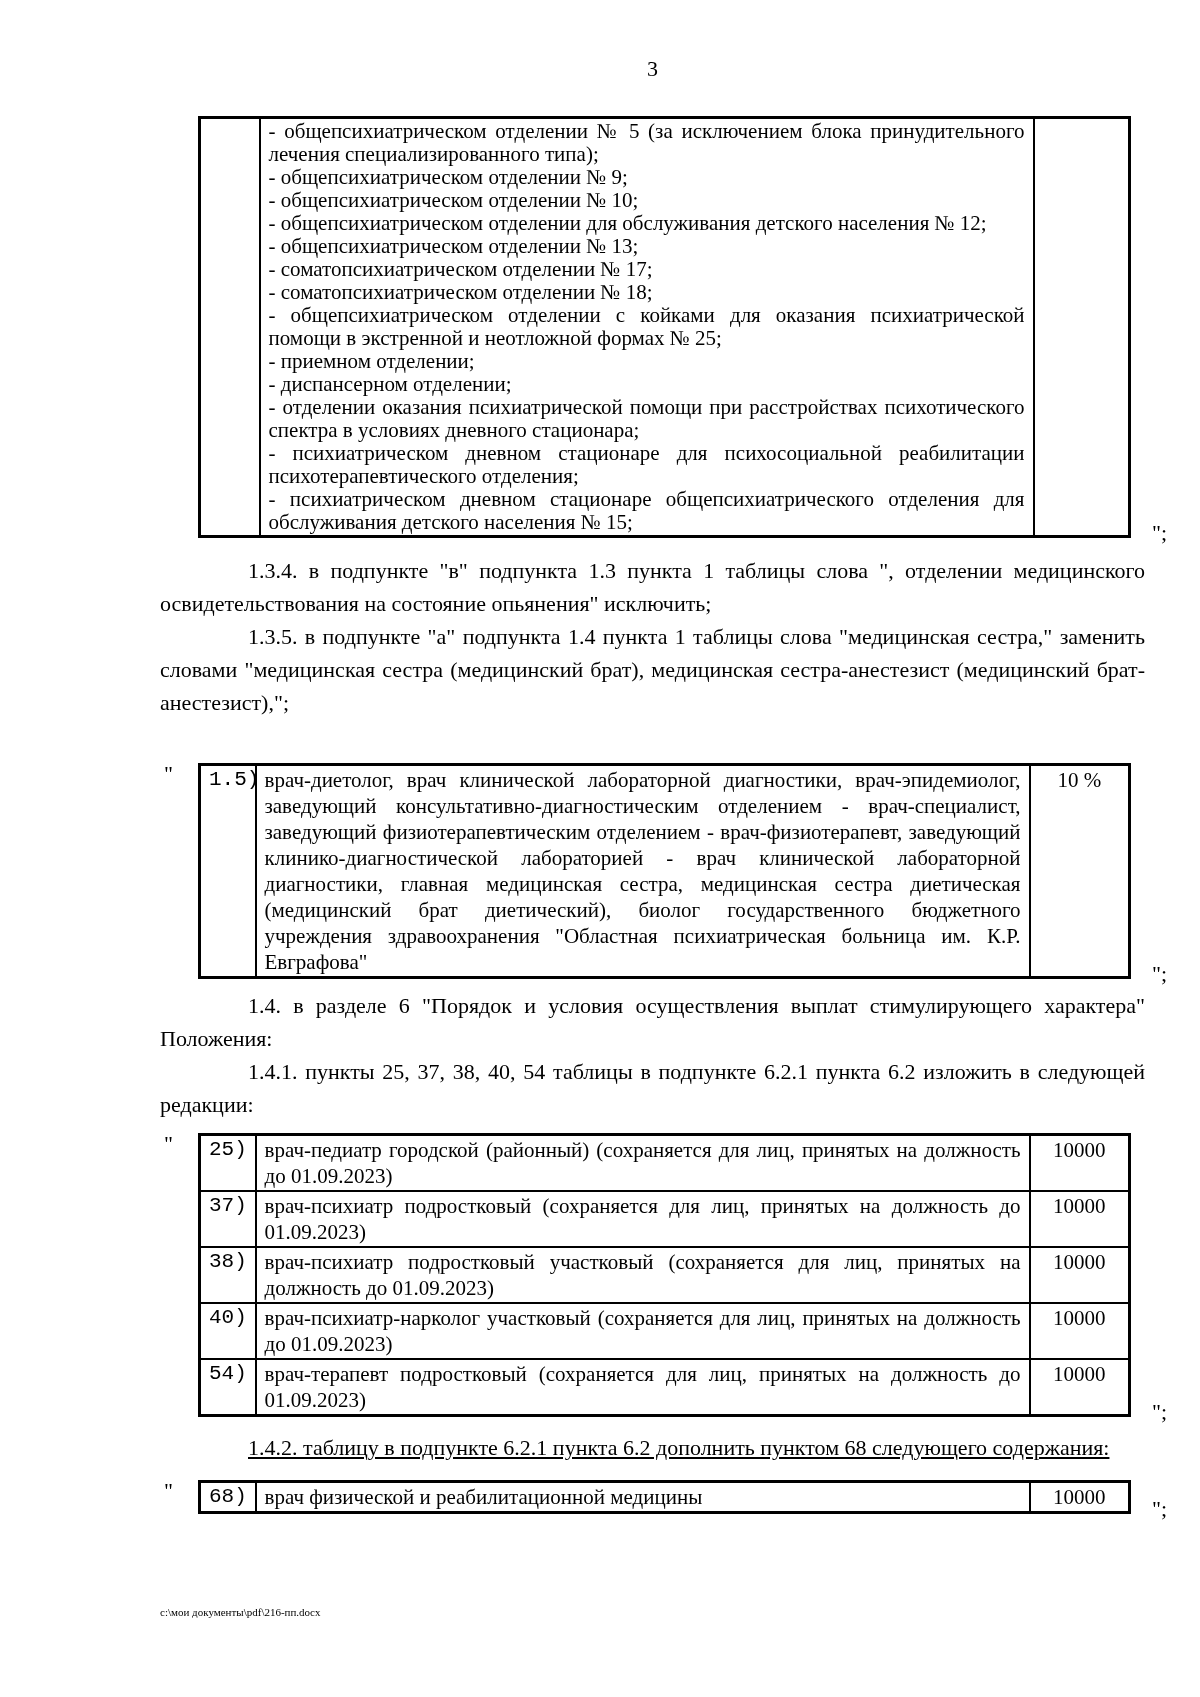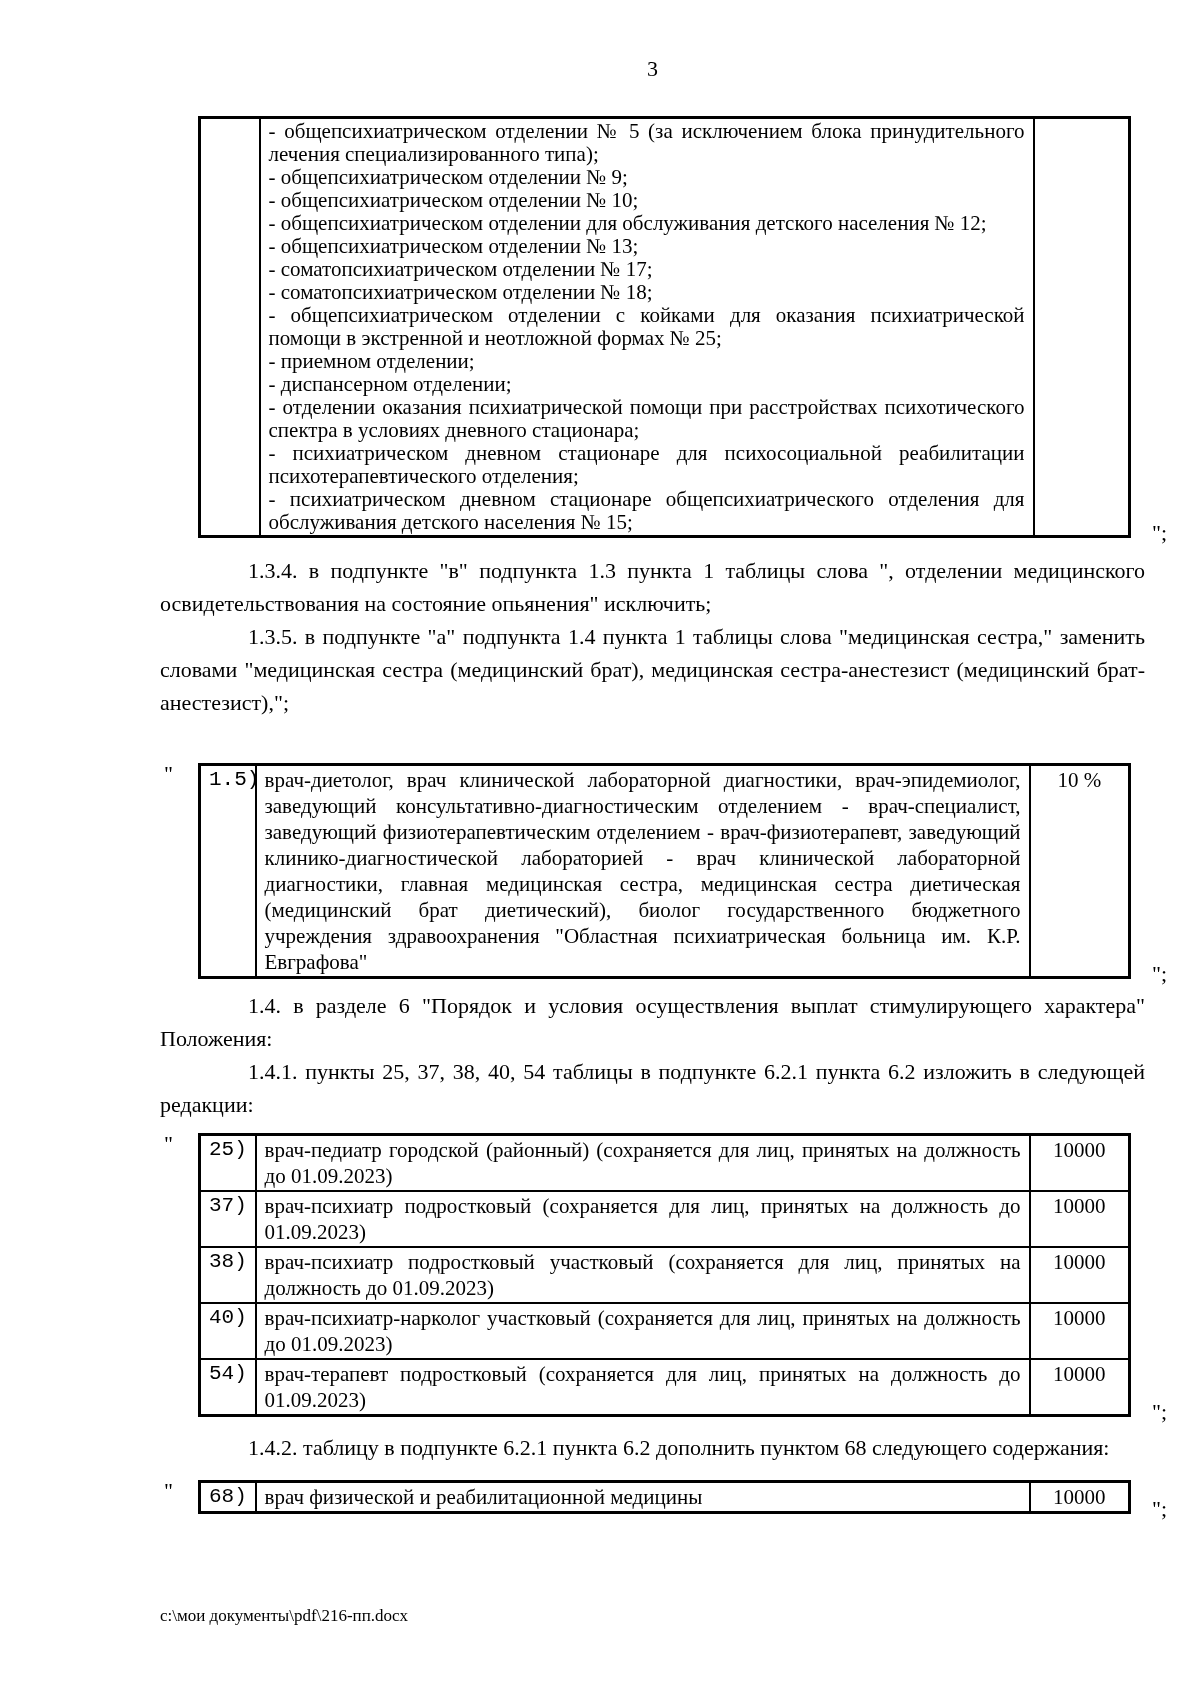--- a/index.html
+++ b/index.html
@@ -27,24 +27,24 @@
 
   .para { font-size:22px; line-height:33px; text-align:justify; text-indent:88px; }
   .para-group { margin-top:16px; }
 
   .opening-mark { position:absolute; left:-34px; top:-2px; font-size:22px; }
   .closing-mark { position:absolute; right:-30px; bottom:-8px; font-size:22px; }
 
   .mt-t2 { margin-top:44px; }
   .mt-p14 { margin-top:10px; }
   .mt-t3 { margin-top:12px; }
-  .mt-p142 { margin-top:14px; }
+  .mt-p142 { margin-top:14px;text-decoration:underline; }
   .mt-t4 { margin-top:16px; }
 
-  .footer { position:absolute; left:160px; top:1606px; font-size:17px; }
+  .footer { position:absolute; left:160px; top:1606px; font-size:11px; }
 </style>
 </head>
 <body>
 
 <div class="page">
   <div class="content">
 
     <div class="page-number">3</div>
 
     <div class="table-wrap" style="margin-top:32px;">

